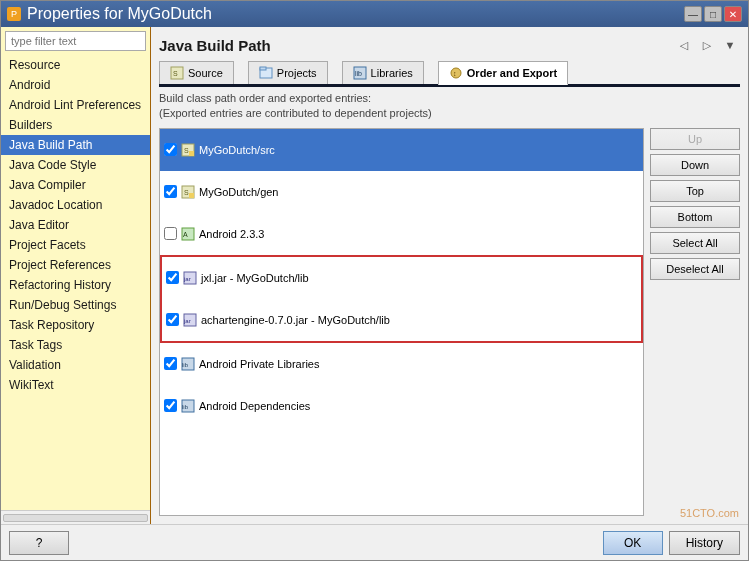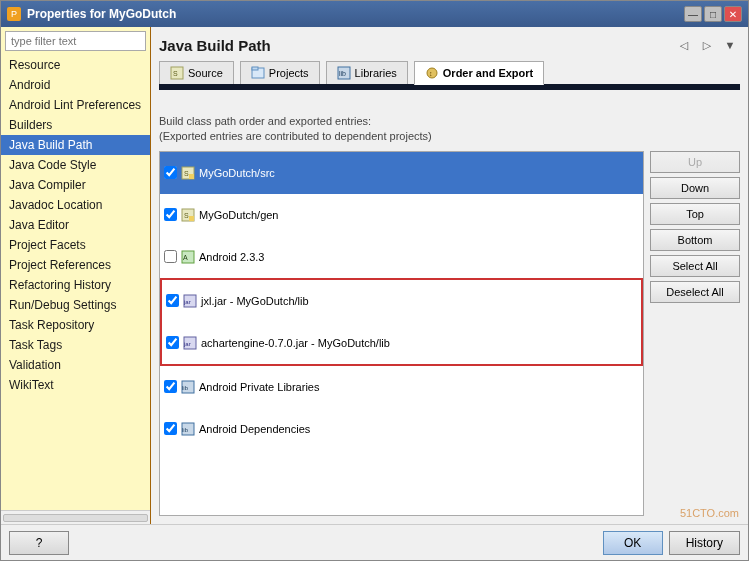--- a/index.html
+++ b/index.html
@@ -40,22 +40,22 @@
       border-radius: 2px;
       flex-shrink: 0;
       display: flex;
       align-items: center;
       justify-content: center;
       font-size: 9px;
       color: white;
     }
     .titlebar-title {
       flex: 1;
-      font-size: 12px;
-      font-weight: bold;
+      font-size: 16px;
+      font-weight: normal;
     }
     .titlebar-buttons {
       display: flex;
       gap: 2px;
     }
     .titlebar-btn {
       width: 18px;
       height: 16px;
       background: #c0c0c0;
       border: 1px solid #888;
@@ -150,23 +150,23 @@
       height: 20px;
       display: flex;
       align-items: center;
       justify-content: center;
       cursor: pointer;
       font-size: 11px;
       color: #555;
     }
     .tabs {
       display: flex;
-      gap: 4px;
-      border-bottom: 6px solid #0f172a;
-      margin-bottom: 24px;
+      gap: 12px;
+      border-bottom: 3px solid #0f172a;
+      margin-bottom: 4px;
     }
     .tab {
       padding: 4px 10px;
       border: 1px solid #aaa;
       border-bottom: none;
       background: #e8e8e8;
       cursor: pointer;
       font-size: 11px;
       margin-right: 2px;
       display: flex;

